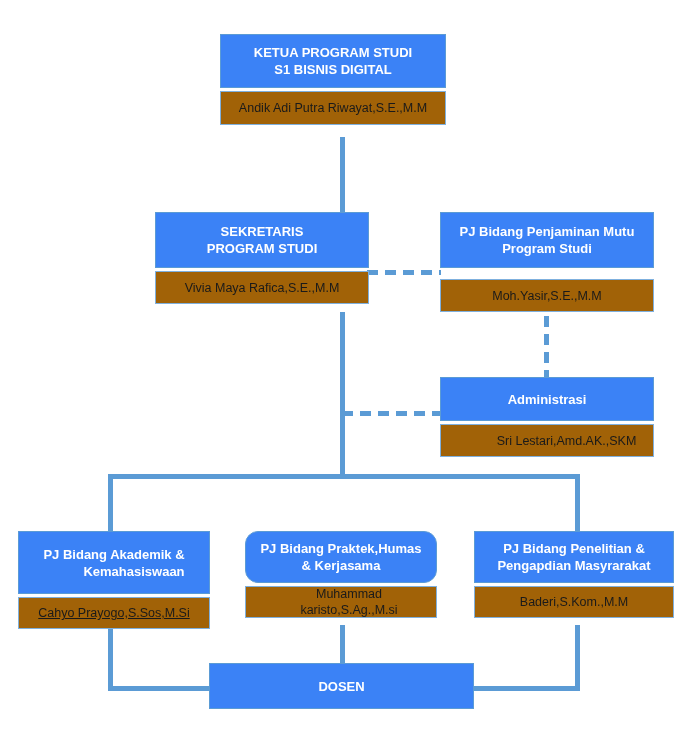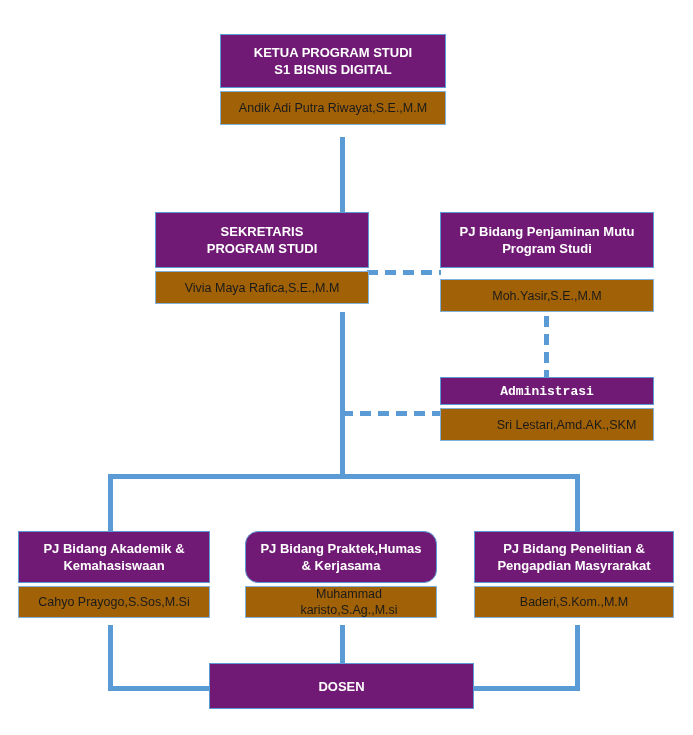--- a/index.html
+++ b/index.html
@@ -18,21 +18,21 @@
     overflow: hidden;
   }
   
   .node {
     position: absolute;
     box-sizing: border-box;
   }
   .node-title {
     box-sizing: border-box;
     width: 100%;
-    background: #701a75;
+    background: #3b82f6;
     border: 1px solid #5B9BD5;
     color: #ffffff;
     font-weight: bold;
     font-size: 13px;
     line-height: 17px;
     text-align: center;
     display: flex;
     align-items: center;
     justify-content: center;
     padding: 2px 4px;
@@ -125,36 +125,36 @@
     <div class="node-title" style="height:56px;">
       <div>
         <div>PJ Bidang Penjaminan Mutu</div>
         <div>Program Studi</div>
       </div>
     </div>
     <div class="node-name" style="height:33px; margin-top:11px;">Moh.Yasir,S.E.,M.M</div>
   </div>
 
   <div class="node" style="left:440px; top:377px; width:214px;">
-    <div class="node-title" style="height:28px;font-family:Liberation Mono, monospace;">
+    <div class="node-title" style="height:44px;">
       <div>
         <div>Administrasi</div>
       </div>
     </div>
     <div class="node-name" style="height:33px; margin-top:3px;padding-left:43px;">Sri Lestari,Amd.AK.,SKM</div>
   </div>
 
   <div class="node" style="left:18px; top:531px; width:192px;">
-    <div class="node-title" style="height:52px;">
+    <div class="node-title" style="height:63px;text-align:right;">
       <div>
         <div>PJ Bidang Akademik &amp;</div>
         <div>Kemahasiswaan</div>
       </div>
     </div>
-    <div class="node-name" style="height:32px; margin-top:3px;">Cahyo Prayogo,S.Sos,M.Si</div>
+    <div class="node-name" style="height:32px; margin-top:3px;text-decoration:underline;">Cahyo Prayogo,S.Sos,M.Si</div>
   </div>
 
   <div class="node" style="left:245px; top:531px; width:192px;">
     <div class="node-title" style="height:52px;border-radius:13px;">
       <div>
         <div>PJ Bidang Praktek,Humas</div>
         <div>&amp; Kerjasama</div>
       </div>
     </div>
     <div class="node-name" style="height:32px; margin-top:3px;padding-left:20px;">Muhammad karisto,S.Ag.,M.si</div>

